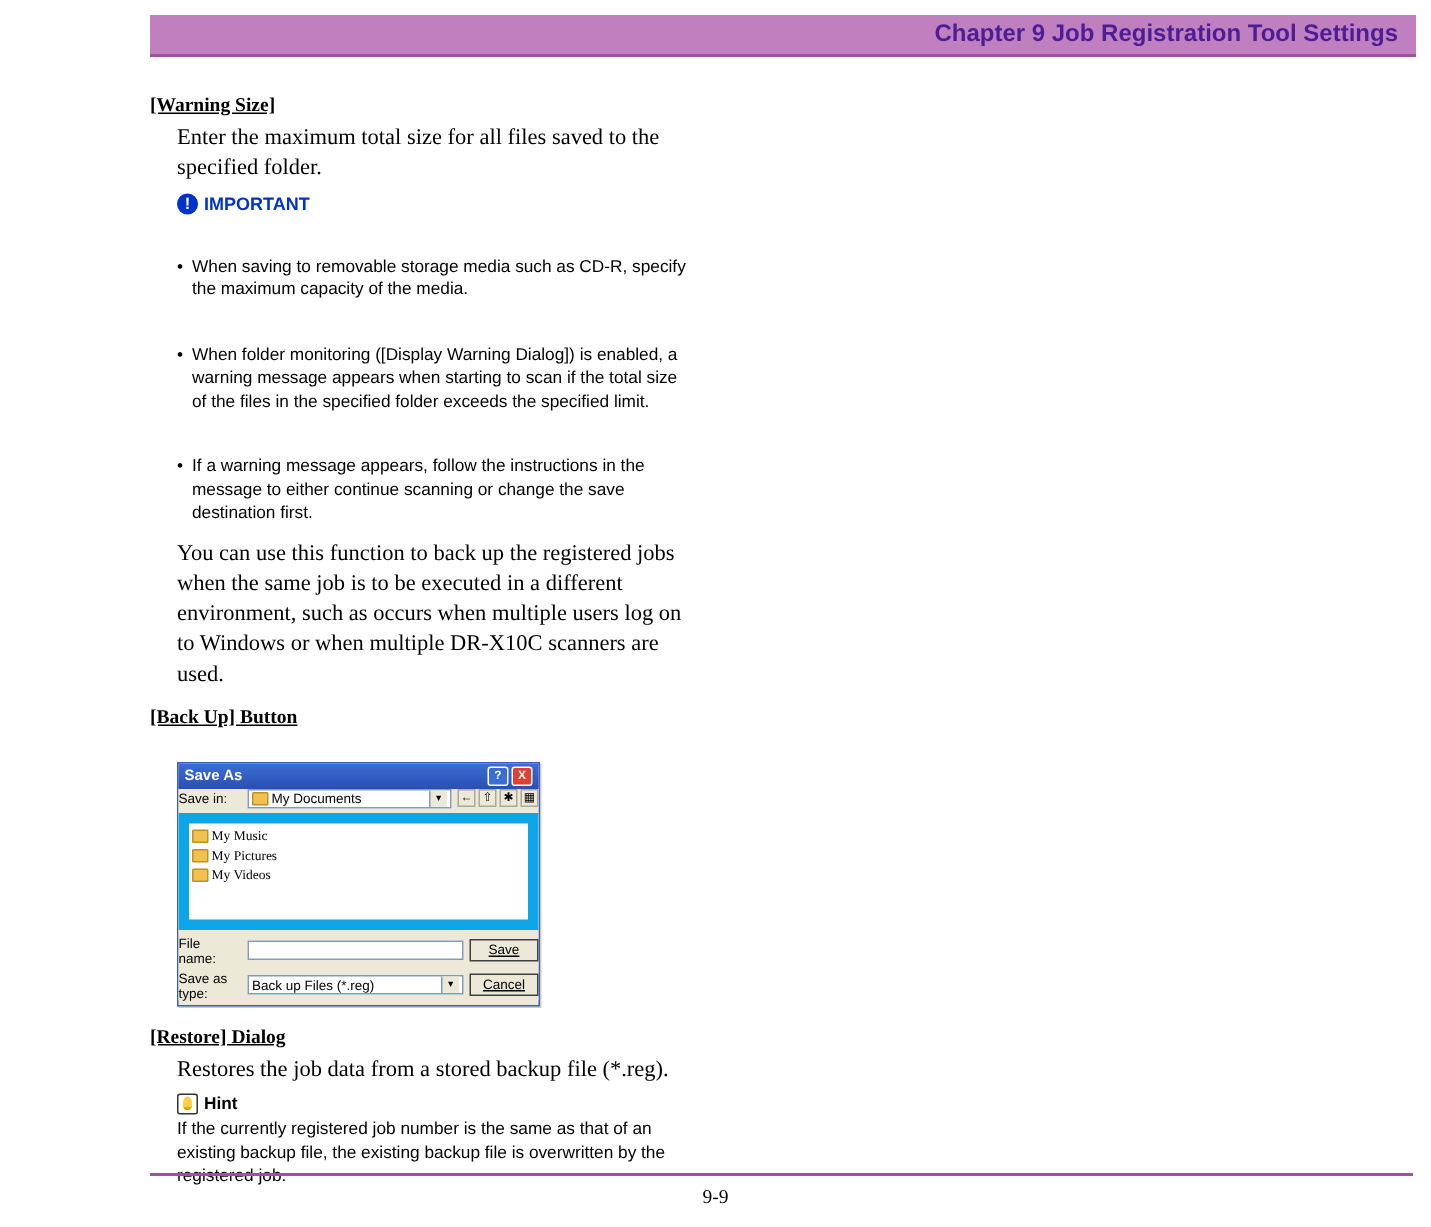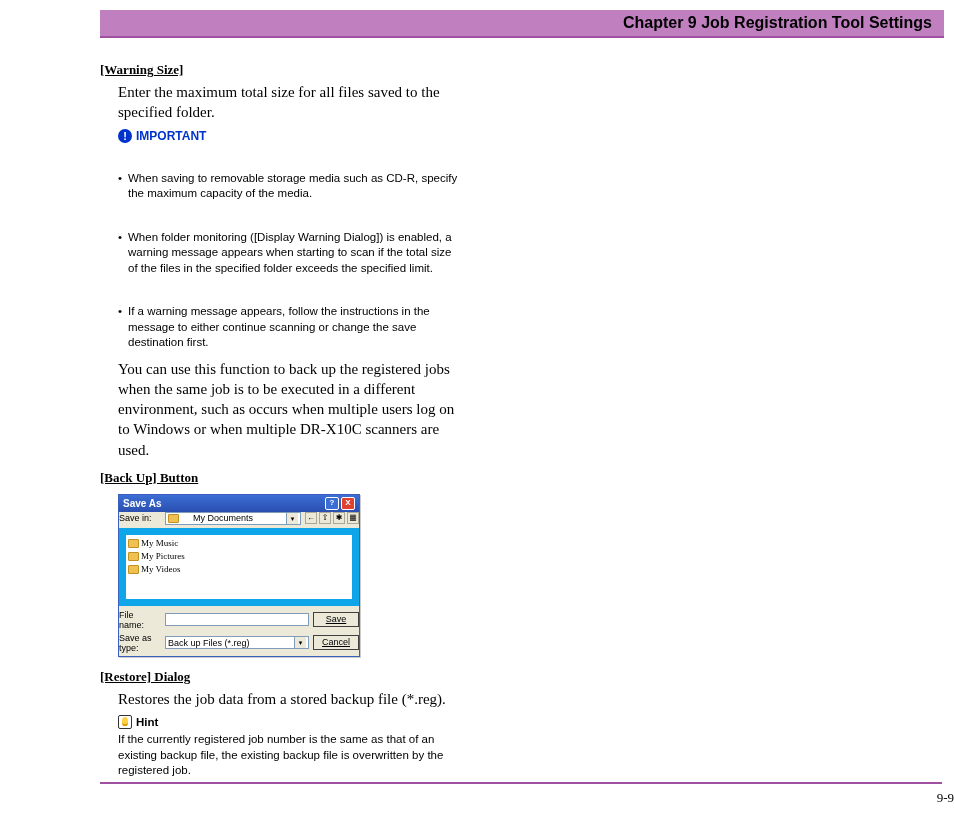--- a/index.html
+++ b/index.html
@@ -11,21 +11,21 @@
     width: 954px;
   }
   .page {
     width: 954px;
     height: 818px;
     position: relative;
     box-sizing: border-box;
   }
   .header-bar {
     background: #c080c0;
-    color: #000000;
+    color: #4c1d95;
     font-family: Arial, Helvetica, sans-serif;
     font-weight: bold;
     font-size: 16px;
     padding: 4px 12px 4px 0;
     text-align: right;
     border-bottom: 2px solid #a050a0;
     margin: 10px 10px 0 100px;
   }
   .content {
     margin-left: 100px;
@@ -130,21 +130,21 @@
     margin-left: 18px;
     font-family: Arial, Helvetica, sans-serif;
     font-size: 11.5px;
     line-height: 1.35;
     margin-top: 3px;
   }
 
   
   .dialog {
     margin-left: 18px;
-    margin-top: 6px;
+    margin-top: 20px;
     width: 240px;
     border: 1px solid #3a5fbd;
     font-family: Tahoma, Arial, sans-serif;
     font-size: 9px;
     background: #ece9d8;
     box-shadow: 1px 1px 0 rgba(0,0,0,0.2);
   }
   .dlg-title {
     background: linear-gradient(#3b6ed5, #2a4fb0);
     color: #fff;
@@ -228,21 +228,21 @@
     position: absolute;
     left: 100px;
     right: 12px;
     bottom: 44px;
     border-top: 2px solid #a050a0;
   }
   .page-num {
     position: absolute;
     left: 0; right: 0;
     bottom: 22px;
-    text-align: right;
+    text-align: center;
     font-size: 13px;
   }
 </style>
 </head>
 <body>
 
 <div class="page">
   <div class="header-bar">Chapter 9   Job Registration Tool Settings</div>
 
   <div class="content">
@@ -270,21 +270,21 @@
         <span>Save As</span>
         <div class="dlg-title-btns">
           <div class="dlg-title-btn dlg-help">?</div>
           <div class="dlg-title-btn dlg-close">X</div>
         </div>
       </div>
       <div class="dlg-body">
         <div class="dlg-row">
           <div class="dlg-label">Save in:</div>
           <div class="dlg-select">
-            <span style="display:flex;align-items:center;gap:14px">
+            <span style="display:flex;align-items:center;gap:2px">
                 <span class="dlg-folder-icon"></span>
                 <span>My Documents</span>
               </span>
             <span class="arrow">▾</span>
           </div>
           <div class="dlg-toolbtns">
             <div class="dlg-tb">←</div>
             <div class="dlg-tb">⇧</div>
             <div class="dlg-tb">✱</div>
             <div class="dlg-tb">▦</div>

